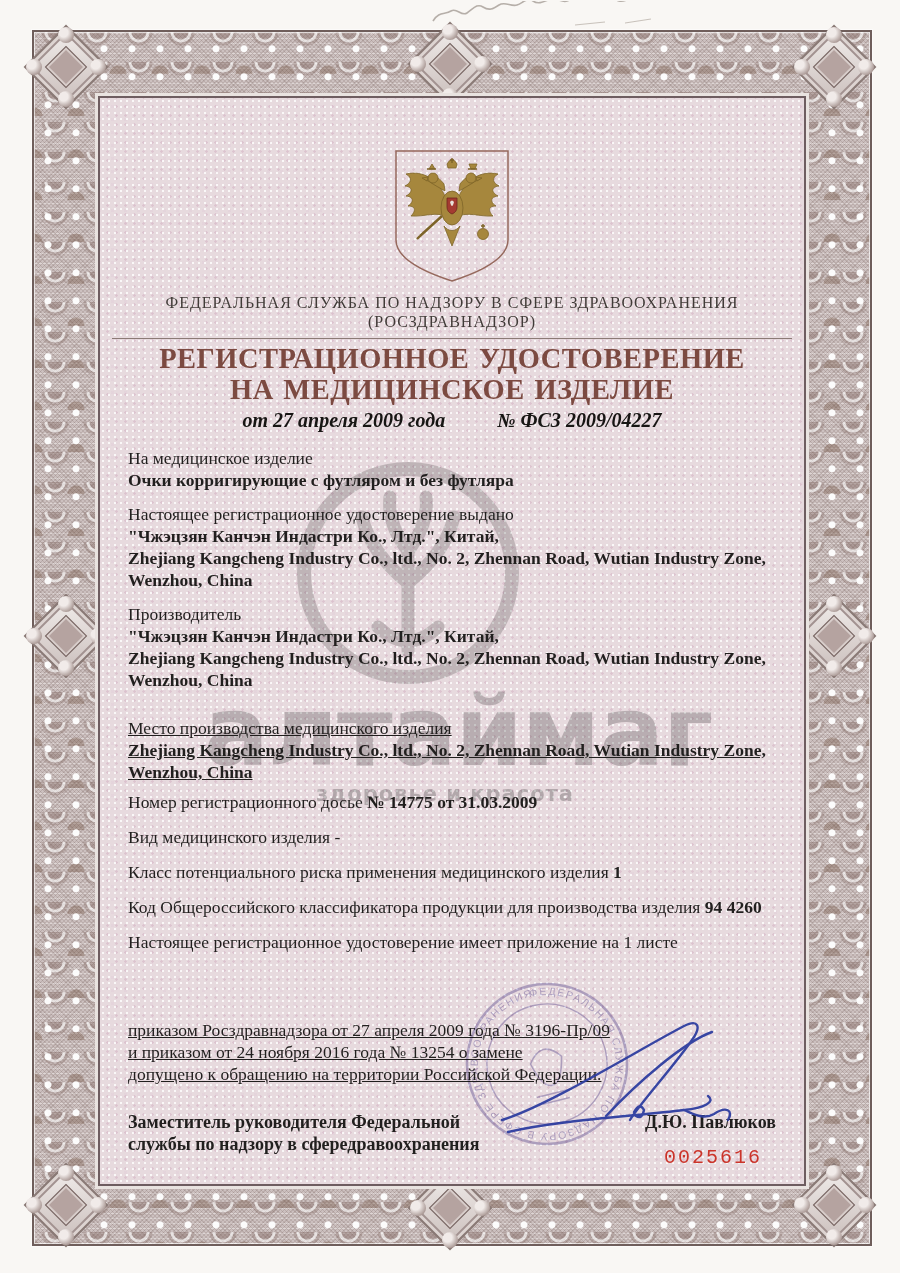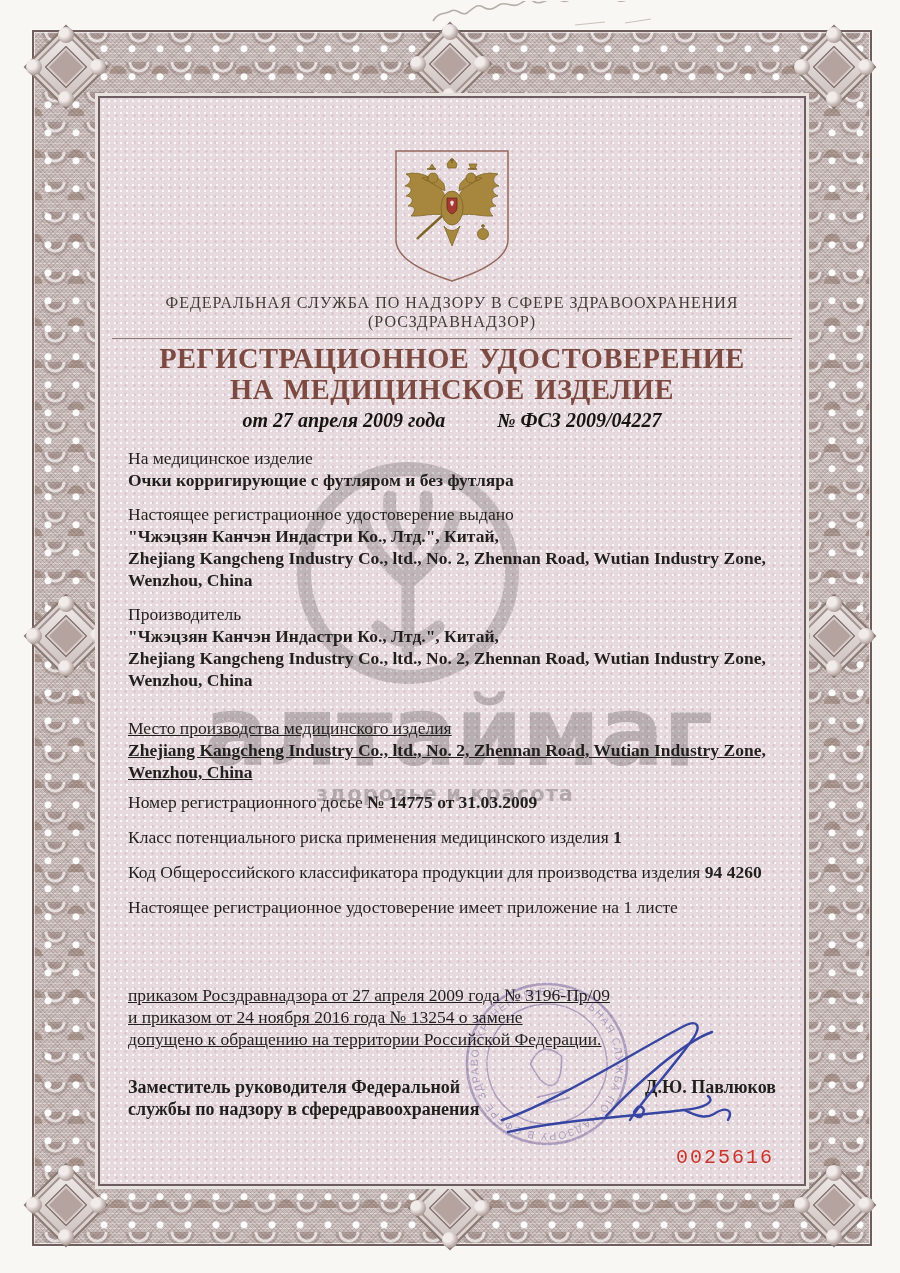--- a/index.html
+++ b/index.html
@@ -59,21 +59,21 @@
   .body-txt{font-size:17.5px;line-height:22px;}
   .sec{margin-top:12px;}
   .sec.first{margin-top:15px;}
   .sec.tight{margin-top:26px;text-decoration:underline;}
   .sec b{display:block;}
   .d-row{margin-top:13px;}
   .d-row.mt8{margin-top:8px;}
   .orders{margin-top:66px;text-decoration:underline;}
   .sign-row{margin-top:26px;display:flex;align-items:flex-start;font-weight:bold;font-size:18px;line-height:22px;}
   .sign-name{margin-left:auto;white-space:nowrap;}
-  .serial{position:absolute;left:576px;top:1048px;font-family:"Liberation Mono",monospace;
+  .serial{position:absolute;left:564px;top:1048px;font-family:"Liberation Mono",monospace;
           font-size:20px;letter-spacing:2px;color:#cb342a;z-index:2;}
   .stamp{position:absolute;left:359px;top:878px;z-index:3;opacity:.5;mix-blend-mode:multiply;
          transform:rotate(-14deg);}
   .signature{position:absolute;left:388px;top:922px;z-index:4;}
   .scribble{position:absolute;left:425px;top:1px;z-index:1;}
 </style>
 </head>
 <body>
 
 <div class="page">
@@ -258,20 +258,23 @@
         <div class="sec tight">
           <div>Место производства медицинского изделия</div>
           <b>Zhejiang Kangcheng Industry Co., ltd., No. 2, Zhennan Road, Wutian Industry Zone,</b>
           <b>Wenzhou, China</b>
         </div>
 
         <div class="d-row mt8">
           <span>Номер регистрационного досье</span> <b>№ 14775 от 31.03.2009</b>
         </div>
         <div class="d-row">
+          <span>Вид медицинского изделия -</span> <b></b>
+        </div>
+        <div class="d-row">
           <span>Класс потенциального риска применения медицинского изделия</span> <b>1</b>
         </div>
         <div class="d-row">
           <span>Код Общероссийского классификатора продукции для производства изделия</span> <b>94 4260</b>
         </div>
         <div class="d-row">
           <span>Настоящее регистрационное удостоверение имеет приложение на 1 листе</span> <b></b>
         </div>
 
         <div class="orders">

